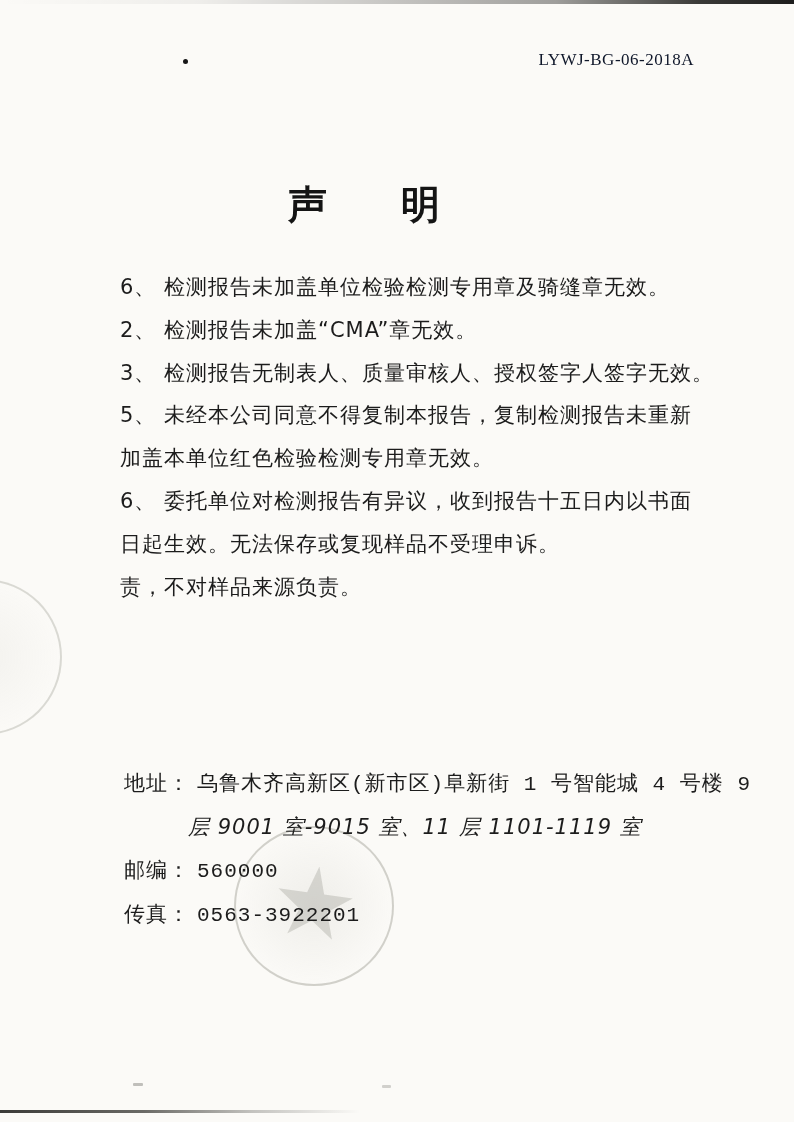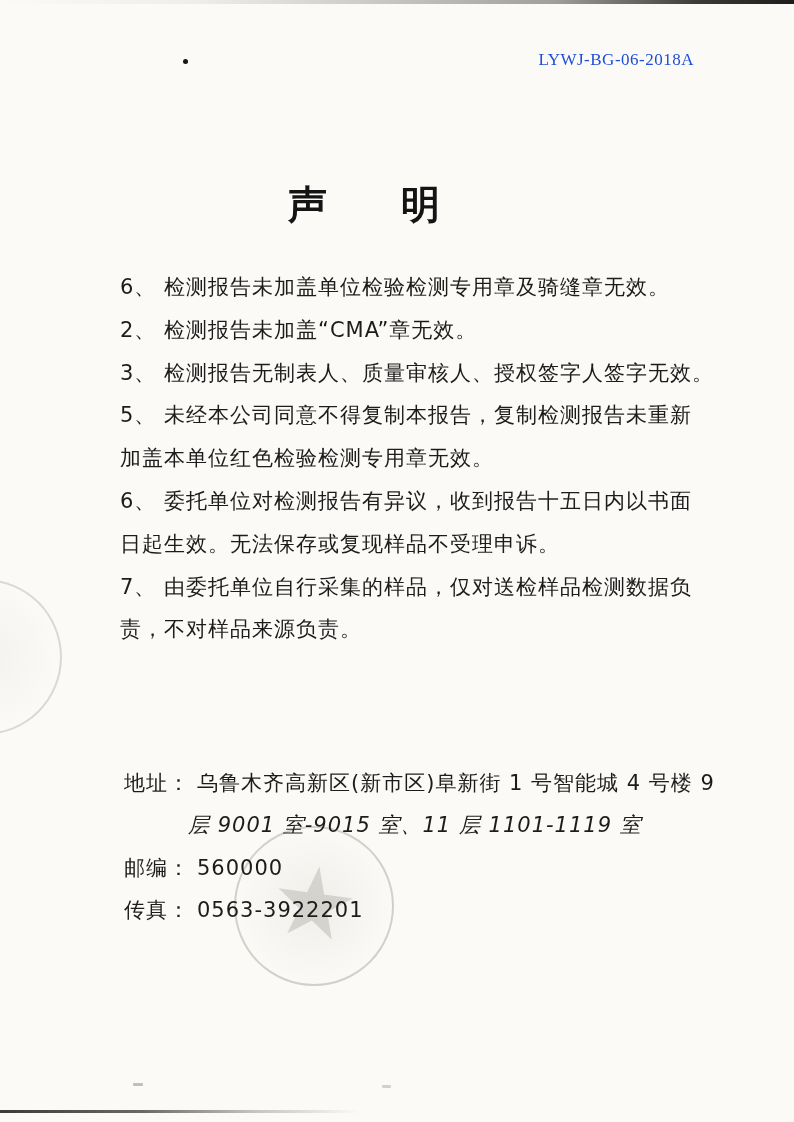--- a/index.html
+++ b/index.html
@@ -48,21 +48,21 @@
   .stamp-star{
     position:absolute;left:39px;top:38px;width:78px;height:78px;
     background:rgba(150,150,140,0.32);
     clip-path:polygon(50% 0%,61% 35%,98% 35%,68% 57%,79% 91%,50% 70%,21% 91%,32% 57%,2% 35%,39% 35%);
     transform:rotate(8deg);
   }
   
   .doc-code{
     position:absolute;top:50px;right:100px;
     font-family:"Liberation Serif",serif;
-    font-size:17px;letter-spacing:0.5px;color:#1d4ed8;
+    font-size:17px;letter-spacing:0.5px;color:#0f172a;
   }
   
   .title{
     position:absolute;left:288px;top:178px;
     display:flex;gap:74px;
     font-size:39px;font-weight:700;color:#141414;
     z-index:2;
   }
   
   .statements{
@@ -71,21 +71,21 @@
     z-index:2;
   }
   .s-line{white-space:nowrap;}
   
   .contact{
     position:absolute;left:124px;top:762px;width:620px;
     font-size:21px;line-height:42.4px;letter-spacing:1px;
     z-index:2;
   }
   .c-line{white-space:nowrap;}
-  .c-line .value{margin-left:7px;}
+  .c-line .value{margin-left:7px;font-family:Liberation Mono, monospace;}
   .c-indent{padding-left:64px;font-style:italic;}
 </style>
 </head>
 <body>
 
 <div class="page">
 
   <div class="top-edge"></div>
 
   <div class="ink-dot"></div>
@@ -98,21 +98,20 @@
   </div>
 
   <div class="statements">
     <div class="s-line">6、 检测报告未加盖单位检验检测专用章及骑缝章无效。</div>
     <div class="s-line">2、 检测报告未加盖“CMA”章无效。</div>
     <div class="s-line">3、 检测报告无制表人、质量审核人、授权签字人签字无效。</div>
     <div class="s-line">5、 未经本公司同意不得复制本报告，复制检测报告未重新</div>
     <div class="s-line">加盖本单位红色检验检测专用章无效。</div>
     <div class="s-line">6、 委托单位对检测报告有异议，收到报告十五日内以书面</div>
     <div class="s-line">日起生效。无法保存或复现样品不受理申诉。</div>
-    <div class="s-line">7、 由委托单位自行采集的样品，仅对送检样品检测数据负</div>
     <div class="s-line">责，不对样品来源负责。</div>
   </div>
 
   <div class="contact">
     <div class="c-line">
       <span>地址：</span><span class="value">乌鲁木齐高新区(新市区)阜新街 1 号智能城 4 号楼 9</span>
     </div>
     <div class="c-line c-indent">层 9001 室-9015 室、11 层 1101-1119 室</div>
     <div class="c-line">
       <span>邮编：</span><span class="value">560000</span>

